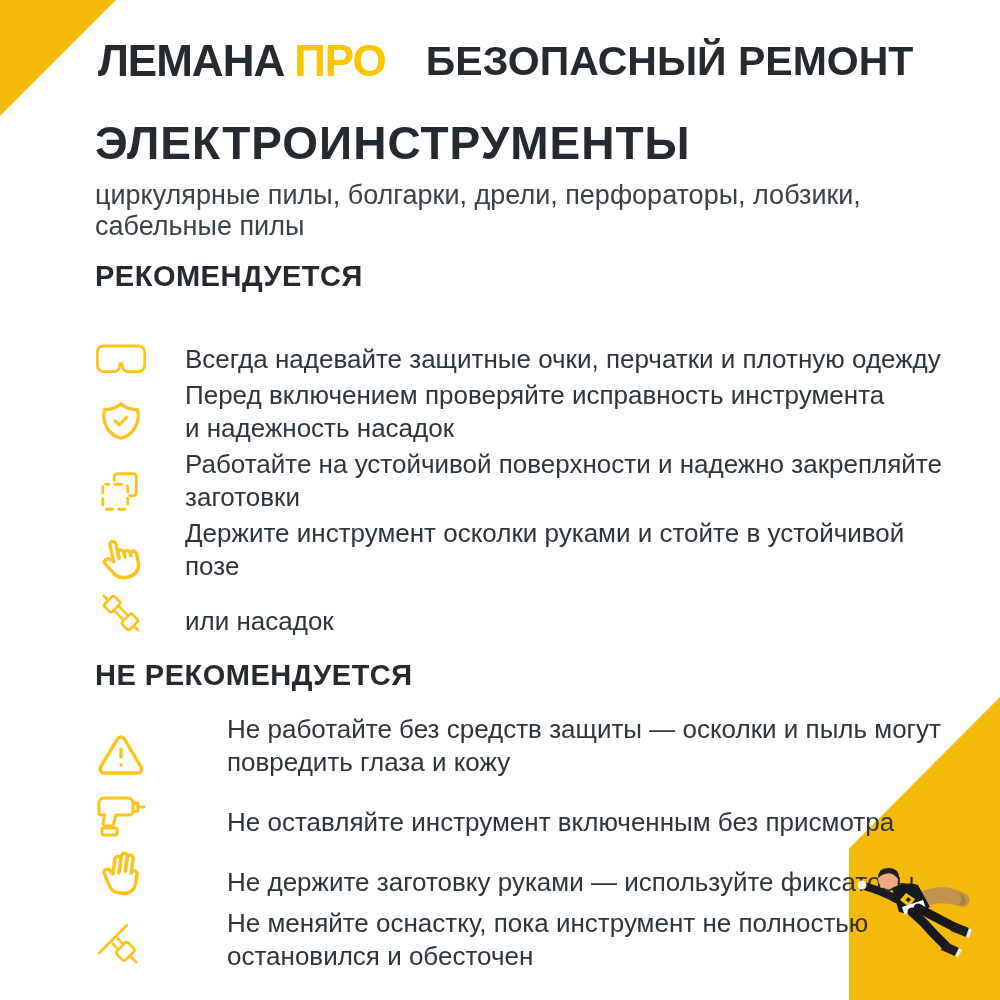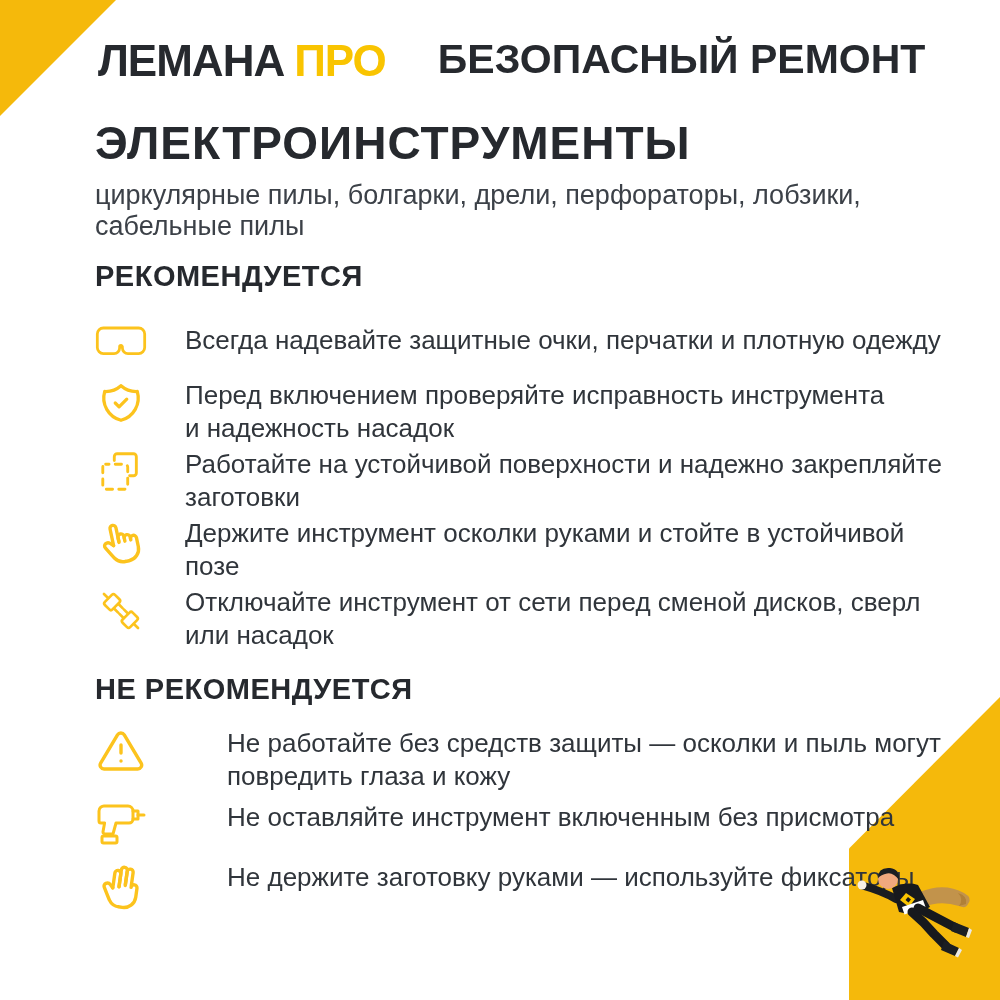--- a/index.html
+++ b/index.html
@@ -27,42 +27,42 @@
   .corner-br{
     position:absolute;right:0;bottom:0;width:151px;height:303px;
     background:var(--accent-yellow);
     clip-path:polygon(100% 0,0 50%,0 100%,100% 100%);
   }
   .mascot{position:absolute;right:18px;bottom:34px;width:128px;height:100px;}
 
   
   .header{
     position:absolute;left:98px;top:36px;
-    display:flex;gap:52px;white-space:nowrap;
+    display:flex;align-items:center;gap:40px;white-space:nowrap;
   }
   .logo{font-weight:700;font-size:44px;letter-spacing:-1px;color:var(--text-dark);}
   .logo .pro{color:var(--logo-yellow);margin-left:10px;}
   .doc-title{font-weight:700;font-size:41px;letter-spacing:0;color:var(--text-dark);}
 
   
   .main{position:absolute;left:95px;top:0;width:880px;}
   .page-title{
     margin:118px 0 12px 0;font-size:46px;line-height:50px;font-weight:700;
     letter-spacing:1px;color:var(--text-dark);white-space:nowrap;
   }
   .subtitle{margin-top:8px;font-size:27px;line-height:31px;color:var(--text-subtitle);}
   .section-heading{
     font-size:29px;line-height:32px;font-weight:700;letter-spacing:0.5px;
     color:var(--text-dark);white-space:nowrap;
   }
   .section-heading.rec{margin-top:18px;}
   .section-heading.notrec{margin-top:20px;line-height:34px;}
   .rows{margin-top:32px;}
   .rows.notrec-rows{margin-top:21px;}
-  .row{display:flex;align-items:flex-start;min-height:52px;margin-bottom:3px;}
+  .row{display:flex;align-items:flex-end;min-height:52px;margin-bottom:3px;}
   .notrec-rows .row{margin-bottom:8px;gap:42px;}
   .row .icon{
     flex:0 0 52px;width:52px;display:flex;justify-content:center;align-items:center;
     color:var(--icon-yellow);
   }
   .row .txt{margin-left:38px;font-size:26px;line-height:33px;font-weight:500;
     color:var(--text-body);}
   .row .txt .line{white-space:nowrap;}
   svg{display:block;}
 </style>
@@ -149,21 +149,20 @@
               <path d="M31.5,35.5 V29"></path>
             <path d="M28,48.5 V55"></path>
             <rect x="20" y="8" width="16" height="12" rx="2.5"></rect>
             <path d="M24.5,20.5 V27"></path>
               <path d="M31.5,20.5 V27"></path>
             <path d="M28,7.5 V1"></path>
           </g>
         </svg>
       </span>
       <div class="txt">
-        <div class="line">Отключайте инструмент от сети перед сменой дисков, сверл</div>
         <div class="line">или насадок</div>
       </div>
     </div>
   </div>
 
   <div class="section-heading notrec">НЕ РЕКОМЕНДУЕТСЯ</div>
   <div class="rows notrec-rows">
 
     <div class="row">
       <span class="icon">
@@ -202,20 +201,37 @@
           <path d="M14 10.5v-6.5a1.5 1.5 0 0 1 3 0v6.5"></path>
           <path d="M17 11.5a1.5 1.5 0 0 1 3 0v4.5a6 6 0 0 1 -6 6h-2h.208a6 6 0 0 1 -5.012 -2.7l-.196 -.3c-.312 -.479 -1.407 -2.388 -3.286 -5.728a1.5 1.5 0 0 1 .536 -2.022a1.867 1.867 0 0 1 2.28 .28l1.47 1.47"></path>
         </svg>
       </span>
       <div class="txt">
         <div class="line">Не держите заготовку руками — используйте фиксаторы</div>
         <div class="line"></div>
       </div>
     </div>
 
+    <div class="row">
+      <span class="icon">
+        <svg width="50" height="52" viewBox="0 0 56 56" fill="none" stroke="currentColor" stroke-width="3" stroke-linecap="round" stroke-linejoin="round">
+          <g transform="rotate(-45 28 28)">
+            <rect x="19" y="28" width="18" height="14" rx="3"></rect>
+            <path d="M24,27.5 V19"></path>
+              <path d="M32,27.5 V19"></path>
+            <path d="M28,42.5 V52"></path>
+            <path d="M6,15.5 H50"></path>
+          </g>
+        </svg>
+      </span>
+      <div class="txt">
+        <div class="line">Не меняйте оснастку, пока инструмент не полностью</div>
+        <div class="line">остановился и обесточен</div>
+      </div>
+    </div>
   </div>
 </div>
 
 <svg class="mascot" viewBox="0 0 128 100">
 
   <path d="M66,26 Q90,16 110,27 Q119,32 114,38 Q112,43 105,40 Q86,34 70,41 Z" fill="#C2934B"></path>
   <path d="M104,27 Q114,30 112,38 L105,40 Q110,33 104,27 Z" fill="#B08038"></path>
 
   <path d="M10,20 Q28,25 42,33" stroke="#1A1D21" stroke-width="8" stroke-linecap="round" fill="none"></path>
   <circle cx="8" cy="19" r="4.5" fill="#F6EFE6"></circle>

